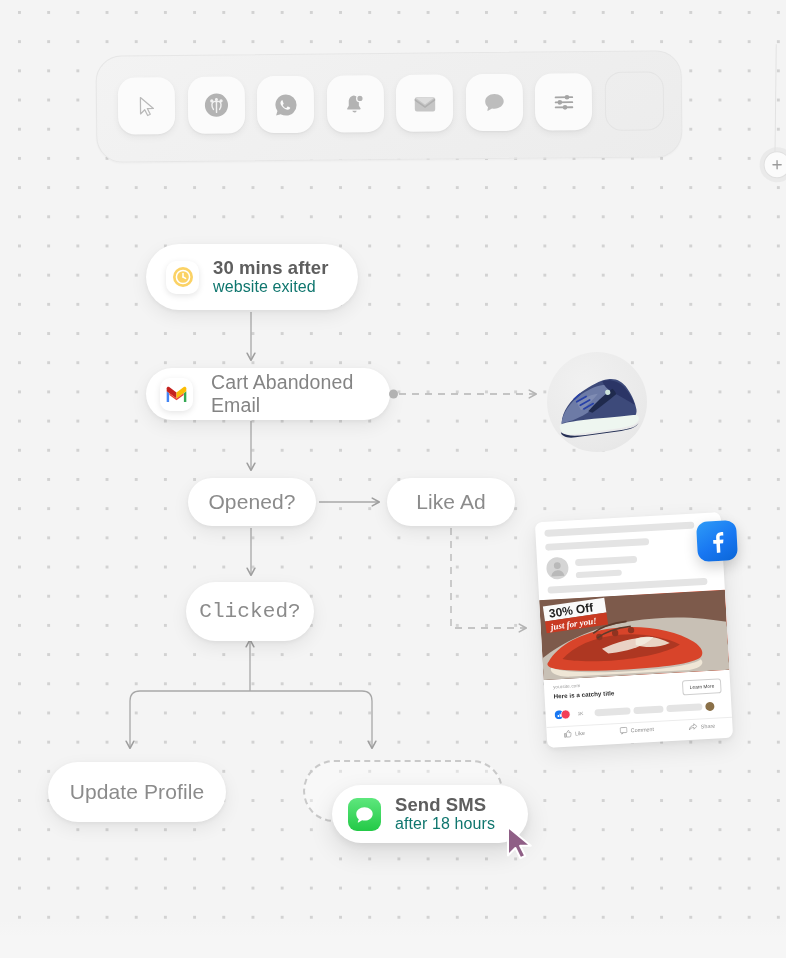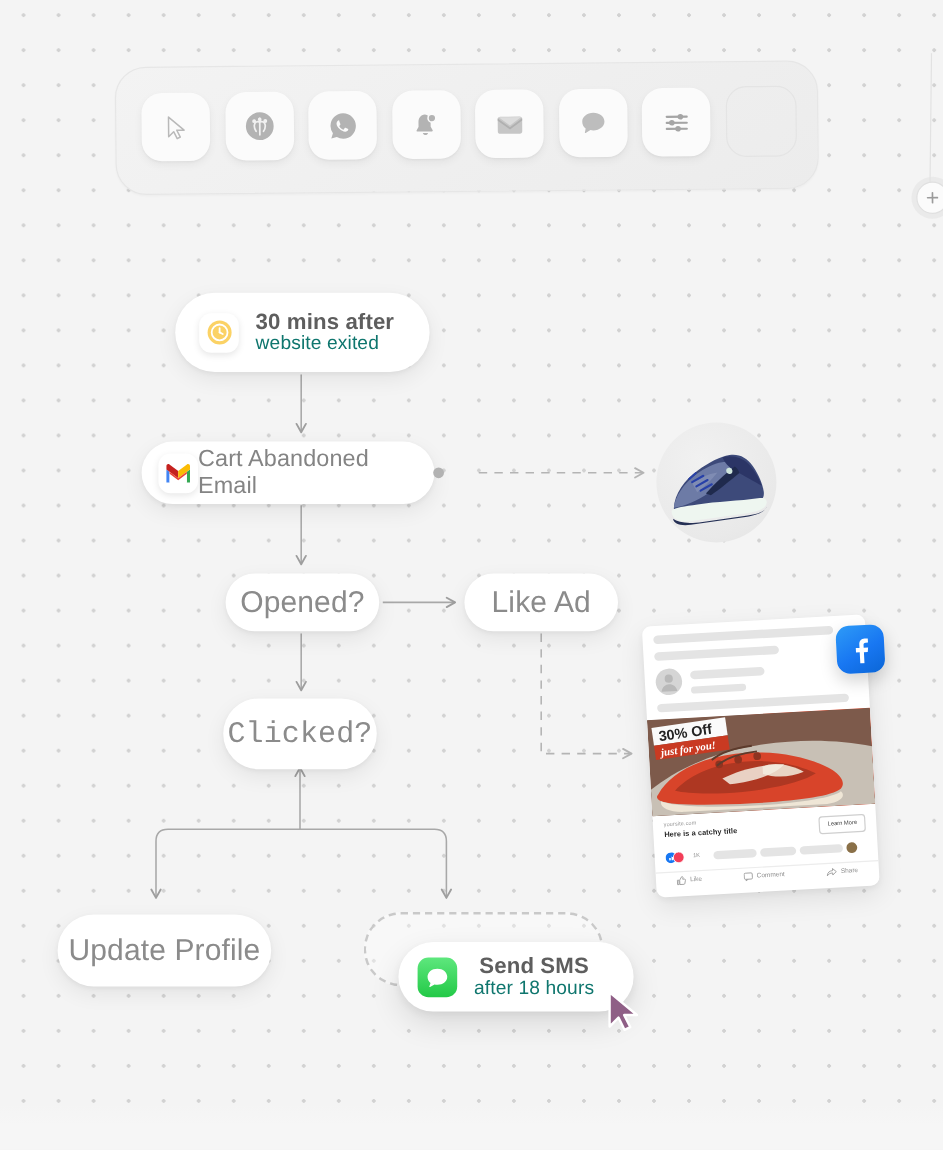--- a/index.html
+++ b/index.html
@@ -63,42 +63,42 @@
   .node{
     position:absolute;
     background:#ffffff;
     border-radius:999px;
     box-shadow:0 6px 18px rgba(0,0,0,.07),0 1.5px 4px rgba(0,0,0,.05);
     display:flex;align-items:center;
     box-sizing:border-box;
   }
   .node-plain{
     justify-content:center;
-    color:#8b8b8b;font-size:25px;font-weight:400;letter-spacing:.1px;
+    color:#8b8b8b;font-size:21px;font-weight:400;letter-spacing:.1px;
   }
   .node-icon{
     width:33px;height:33px;border-radius:10px;flex:0 0 auto;
     display:flex;align-items:center;justify-content:center;
     background:#ffffff;
     box-shadow:0 2px 6px rgba(0,0,0,.10);
   }
   .node-text{display:flex;flex-direction:column;line-height:1.13;}
   .node-title{font-size:18.5px;font-weight:700;color:#5e5e5e;letter-spacing:.1px;}
   .node-sub{font-size:16px;font-weight:400;color:#0f766e;letter-spacing:.1px;}
 
   #node-delay{left:146px;top:244px;width:212px;height:66px;padding:0 20px;gap:14px;}
   #node-delay .node-icon{background:#ffffff;}
-  #node-email{left:118px;top:368px;width:244px;height:52px;padding:0 14px;}
+  #node-email{left:146px;top:368px;width:244px;height:52px;padding:0 14px;gap:18px;}
   #node-email .node-title{font-weight:400;font-size:19.5px;color:#848484;}
   #node-opened{left:188px;top:478px;width:128px;height:48px;}
   #node-showad{left:387px;top:478px;width:128px;height:48px;}
   #node-clicked{left:186px;top:582px;width:128px;height:59px;font-family:Liberation Mono, monospace;}
   #node-update{left:48px;top:762px;width:178px;height:60px;}
   #node-sms{left:332px;top:785px;width:196px;height:58px;padding:0 16px;gap:14px;
-            box-shadow:0 10px 26px rgba(0,0,0,.11),0 3px 7px rgba(0,0,0,.06);text-align:center;}
+            box-shadow:0 10px 26px rgba(0,0,0,.11),0 3px 7px rgba(0,0,0,.06);}
   #node-sms .node-icon{box-shadow:none;border-radius:9px;}
 
   
   #sms-ghost{
     position:absolute;left:303px;top:760px;width:196px;height:58px;
     border:2px dashed #c9c9c9;border-radius:999px;background:rgba(255,255,255,.35);
   }
 
   
   #wires{position:absolute;left:0;top:0;width:786px;height:958px;overflow:visible;}

